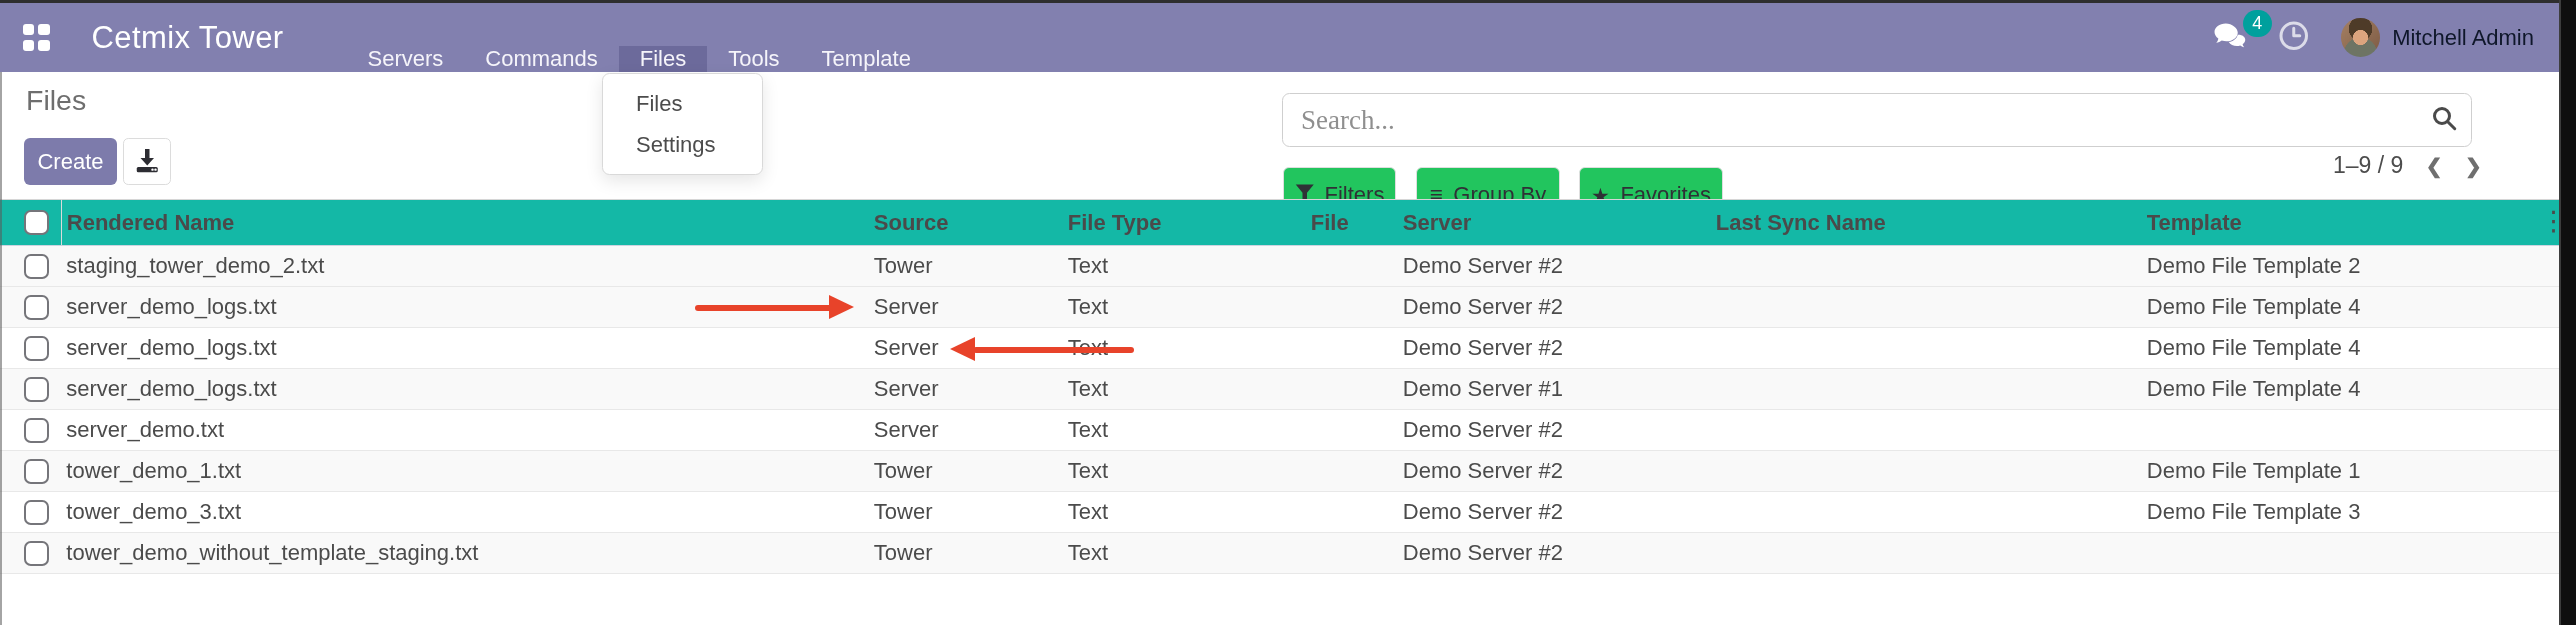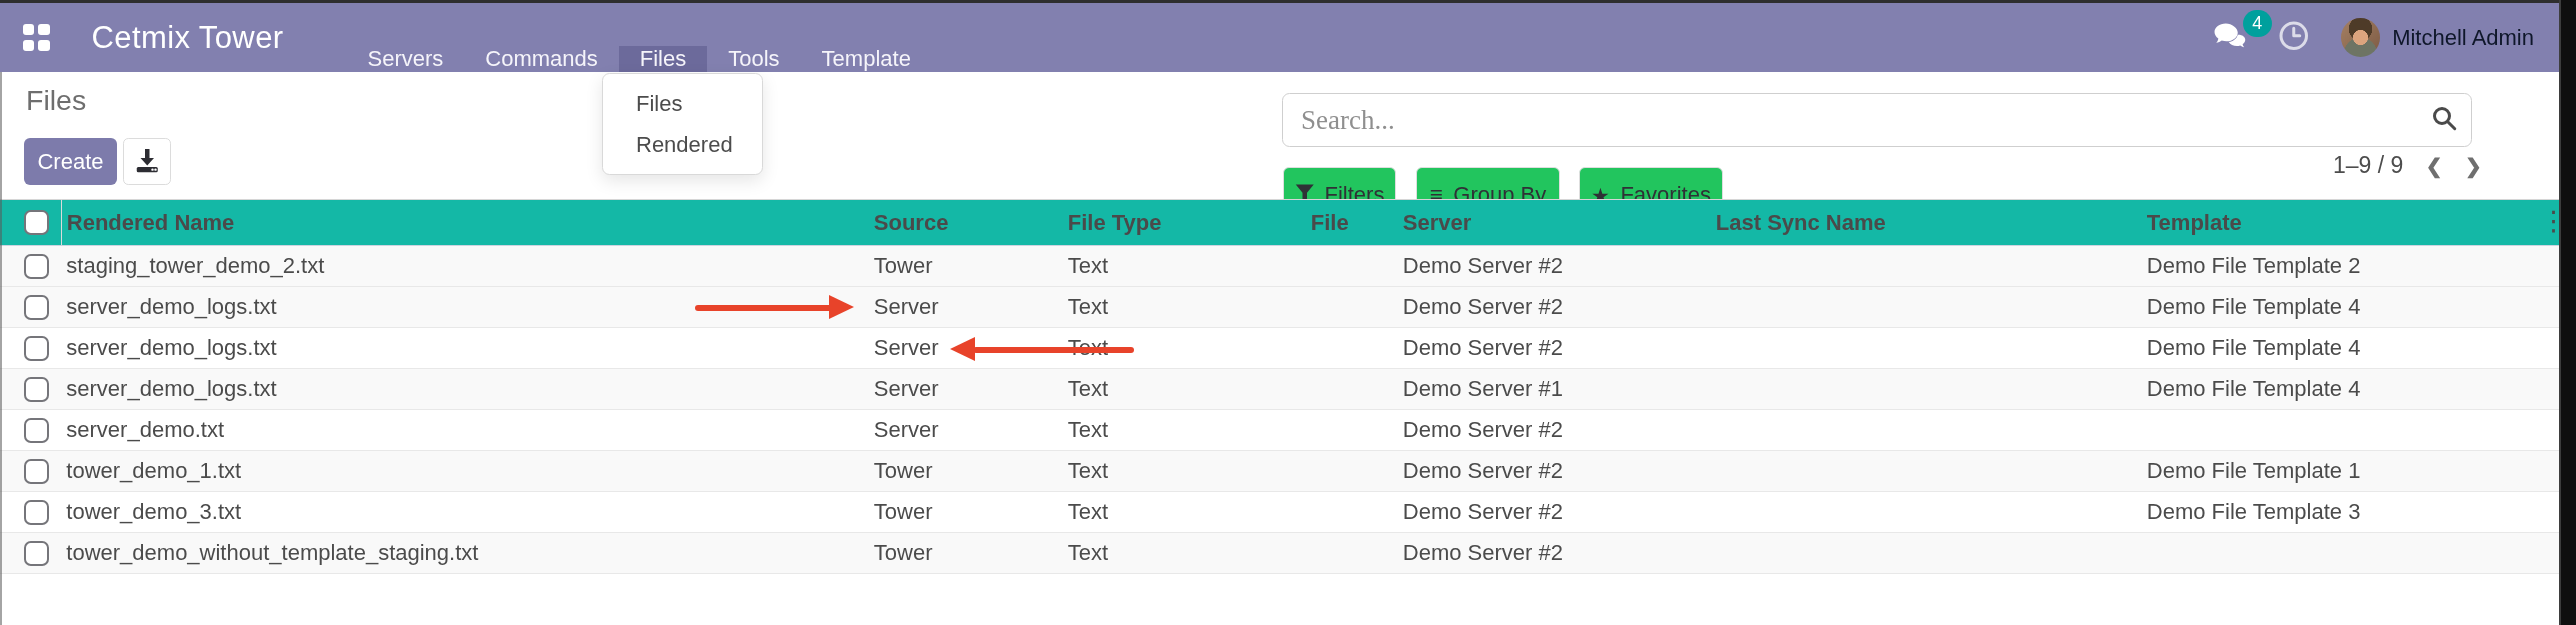--- a/index.html
+++ b/index.html
@@ -129,21 +129,21 @@
     </div>
     <div class="user-wrap">
       <div class="avatar"></div>
       <div class="user-name">Mitchell Admin</div>
     </div>
   </div>
 </div>
 
 <div class="dropdown" id="files-dropdown">
     <div class="dropdown-item">Files</div>
-    <div class="dropdown-item">Rendered</div>
+    <div class="dropdown-item">Settings</div>
   </div>
 
 <div class="page-title">Files</div>
 
 <button class="btn-create">Create</button>
 
 <button class="btn-export">
   <span>
     <svg width="28.5" height="28.5" viewBox="0 0 38 38">
       <path fill="#2d2d33" d="M16 4h6v12h6l-9 10-9-10h6z"></path>

